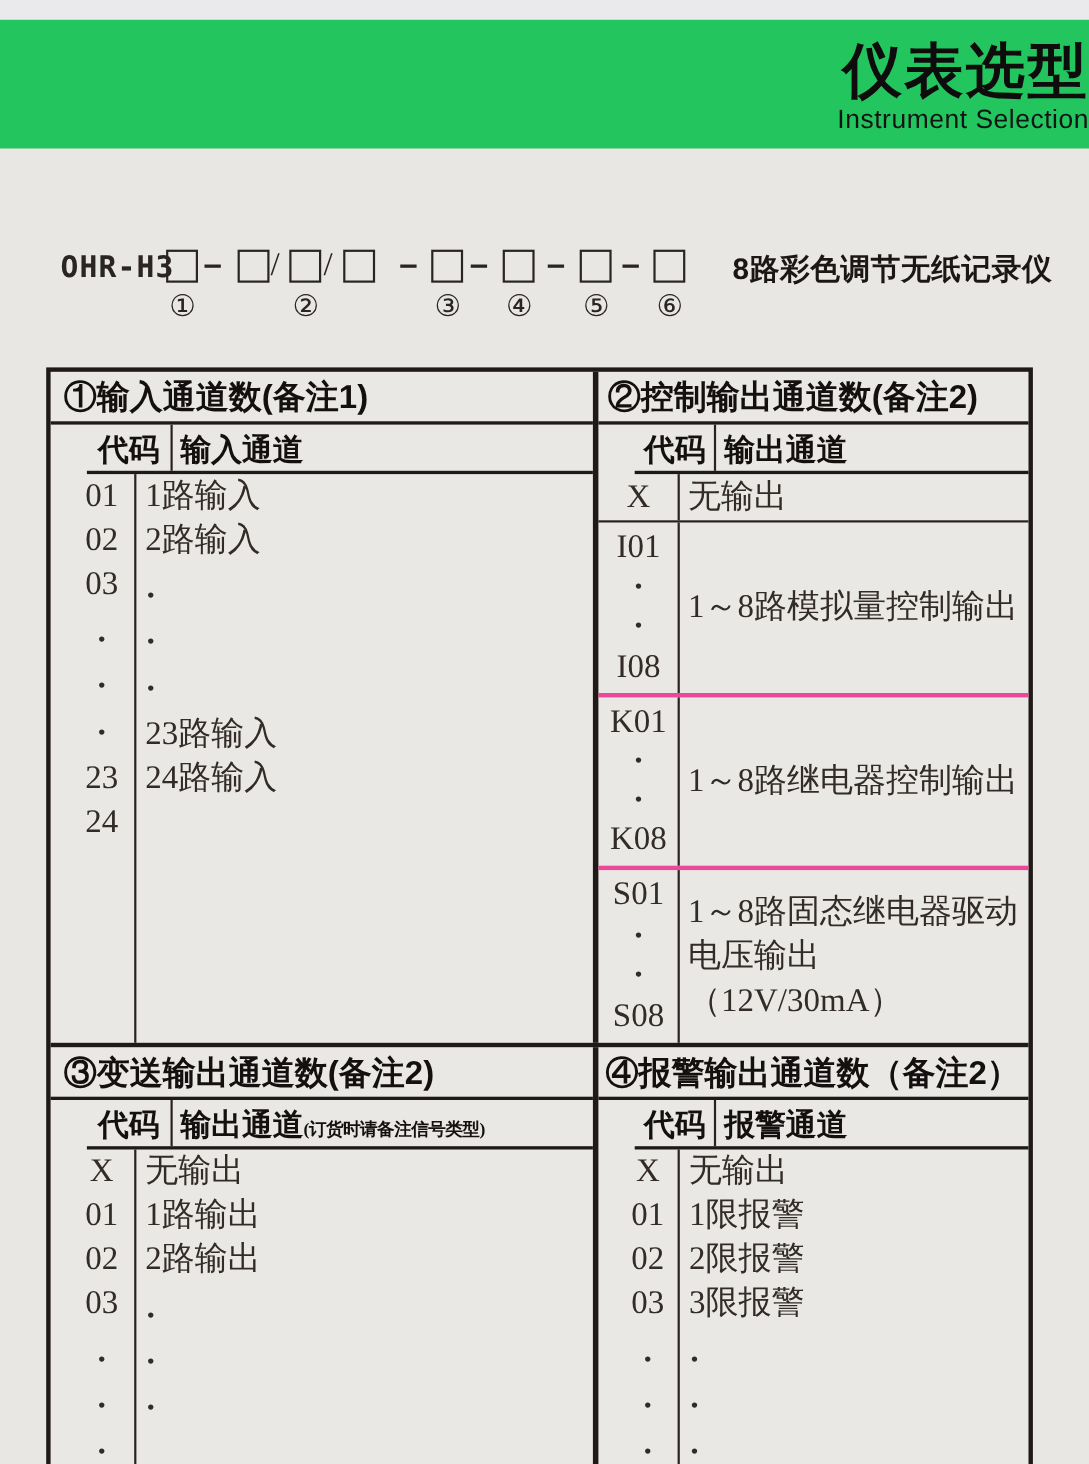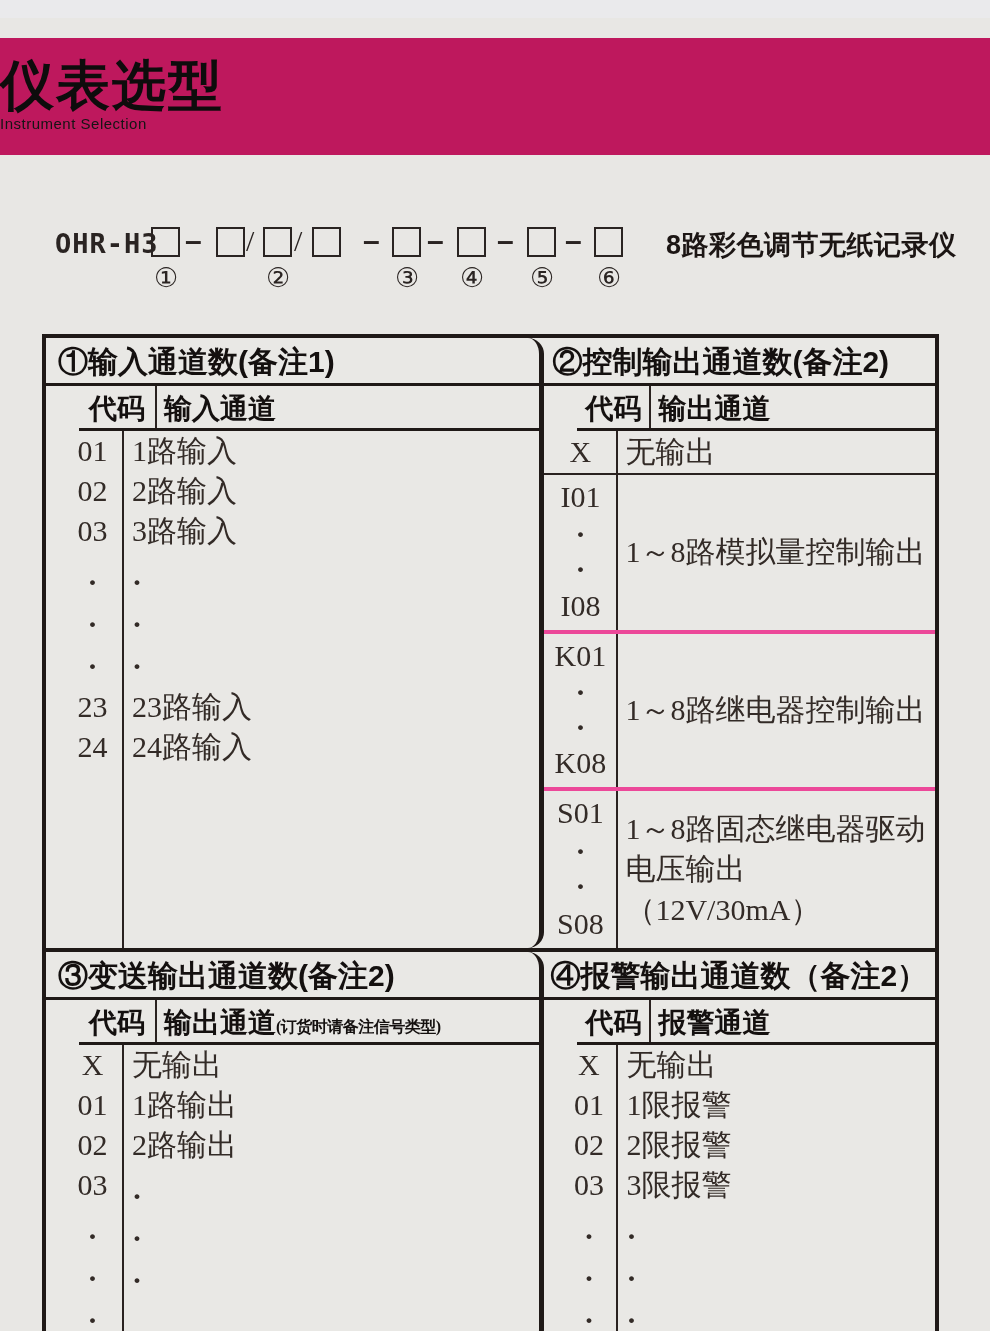--- a/index.html
+++ b/index.html
@@ -1,36 +1,36 @@
 <!DOCTYPE html>
 <html><head>
 <meta charset="utf-8">
 <style>
   * { margin:0; padding:0; box-sizing:border-box; }
   html,body { width:990px; height:1331px; }
   body { font-family:"Liberation Sans", sans-serif; background:#e8e7e4; }
   .page { position:relative; width:990px; height:1331px; background:#e8e7e4; overflow:hidden; }
 
   .topstrip { position:absolute; left:0; top:0; width:990px; height:18px; background:#eaeaec; }
-  .banner { position:absolute; left:0; top:18px; width:990px; height:117px; background:#be185d; text-align:left;margin-top:20px; }
+  .banner { position:absolute; left:0; top:18px; width:990px; height:117px; background:#22c55e; text-align:right; }
   .banner-title { padding-top:20px; font-size:54px; font-weight:bold; color:#0e0c0c; letter-spacing:2px; line-height:1.0; }
-  .banner-sub { font-size:15px; color:#141414; margin-top:3px; font-weight:500; letter-spacing:0.5px; }
+  .banner-sub { font-size:24px; color:#141414; margin-top:3px; font-weight:500; letter-spacing:0.5px; }
 
   .model { position:absolute; left:0; top:224px; width:990px; height:72px; color:#2a2422; }
   .model .prefix { position:absolute; left:55px; top:4px; font-family:"DejaVu Sans Mono", monospace; font-size:27px; font-weight:600; letter-spacing:1px; }
   .mbox { position:absolute; top:3px; width:29px; height:30px; border:2px solid #2a2422; }
   .mdash { position:absolute; top:3px; height:30px; line-height:28px; font-size:30px; font-weight:bold; }
   .mslash { position:absolute; top:1px; height:32px; line-height:32px; font-size:30px; font-family:"Liberation Serif", serif; }
   .mmark { position:absolute; top:38px; width:30px; text-align:center; font-size:27px; color:#2a2422; }
   .model .suffix { position:absolute; left:666px; top:3px; font-size:27px; font-weight:600; color:#1c1614; letter-spacing:0.5px; }
 
   .table { position:absolute; left:42px; top:334px; width:897px; border:4px solid #1f1917; background:#e9e8e5; }
   .sec-row { display:flex; }
   .sec-row2 { border-top:4px solid #1f1917; }
-  .half-l { width:504px; border-right:5px solid #1f1917;border-radius:16px; }
+  .half-l { width:504px; border-right:5px solid #1f1917; }
   .half-r { width:395px; }
   .sec-title { height:48px; line-height:48px; border-bottom:3px solid #1f1917; font-weight:bold; font-size:30px; color:#14100f; padding-left:12px; white-space:nowrap; overflow:hidden; }
   .subhead { display:flex; height:45px; border-bottom:3px solid #1f1917; font-weight:bold; font-size:28px; color:#14100f;margin-left:33px; }
   .subhead .ccol { line-height:45px; text-align:center; border-right:2px solid #2a2220; }
   .subhead .dcol { line-height:45px; padding-left:7px; flex:1; white-space:nowrap; overflow:hidden; }
   .note { font-size:16px; letter-spacing:-0.5px;font-family:Liberation Serif, serif; }
   .w78 { width:78px; } .w74 { width:74px; }
 
   .serif { font-family:"Liberation Serif", serif; color:#332b27; font-size:30px; }
   .lines-body { display:flex; }
@@ -104,21 +104,20 @@
             <div class="ln">03</div>
             <div class="ln-dot gap">·</div>
             <div class="ln-dot">·</div>
             <div class="ln-dot">·</div>
             <div class="ln">23</div>
             <div class="ln">24</div>
           </div>
           <div class="desclines">
             <div class="ln">1路输入</div>
             <div class="ln">2路输入</div>
-            <div class="ln">3路输入</div>
             <div class="ln-dot gap">·</div>
             <div class="ln-dot">·</div>
             <div class="ln-dot">·</div>
             <div class="ln">23路输入</div>
             <div class="ln">24路输入</div>
           </div>
         </div>
       </div>
 
       <div class="half-r">

